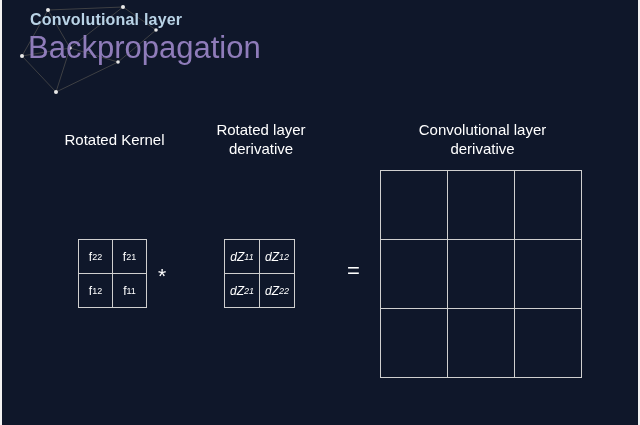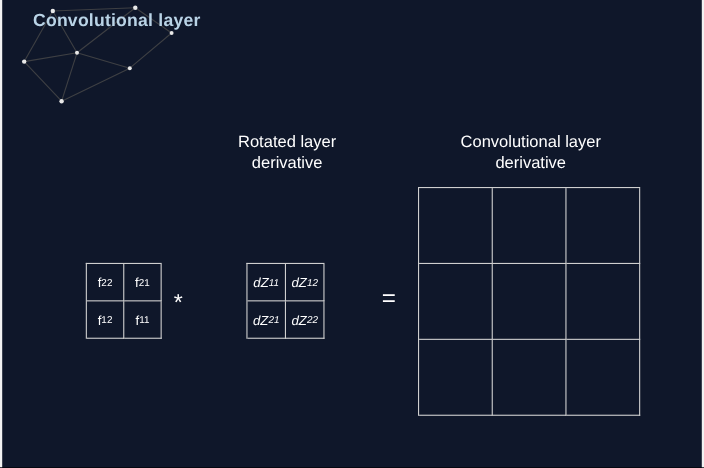--- a/index.html
+++ b/index.html
@@ -131,21 +131,23 @@
       <circle cx="115" cy="7" r="2"></circle>
       <circle cx="148" cy="30" r="1.8"></circle>
       <circle cx="14" cy="56" r="2"></circle>
       <circle cx="62" cy="48" r="1.8"></circle>
       <circle cx="110" cy="62" r="1.8"></circle>
       <circle cx="48" cy="92" r="2"></circle>
     </g>
   </svg>
 
   <div class="supertitle">Convolutional layer</div>
-
+  <div class="main-title">Backpropagation</div>
+
+  <div class="col-header hdr-kernel">Rotated Kernel</div>
   <div class="col-header hdr-previous">Rotated layer
 derivative</div>
   <div class="col-header hdr-output">Convolutional layer
 derivative</div>
 
   <div class="grid kernel-grid">
     <div class="cell">
         <span>f</span>
         <sub>22</sub>
       </div>

